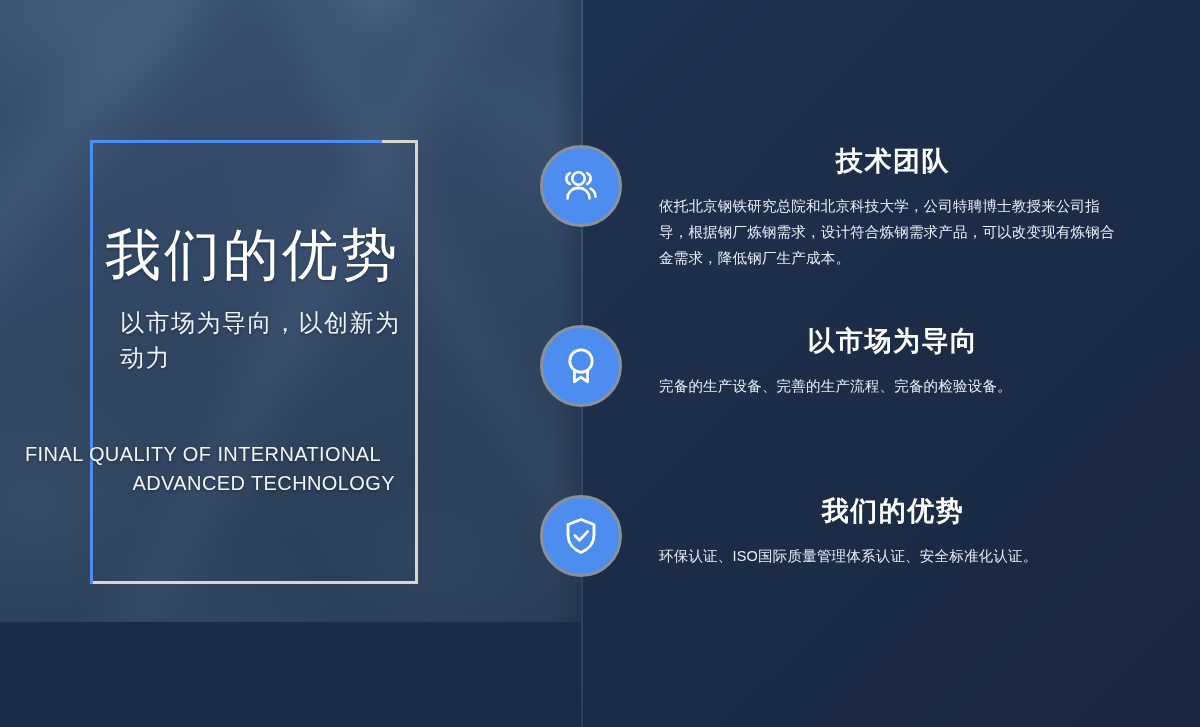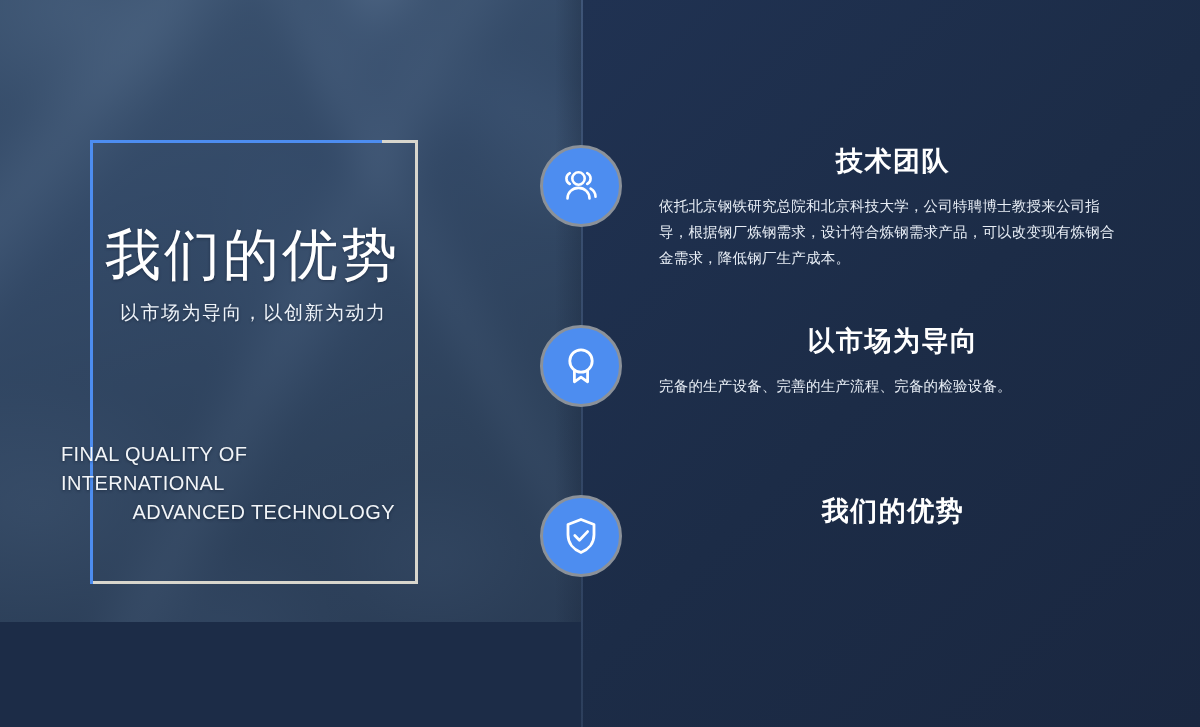--- a/index.html
+++ b/index.html
@@ -107,42 +107,42 @@
     width: 320px;
     color: #ffffff;
     font-size: 56px;
     font-weight: 400;
     letter-spacing: 3px;
     line-height: 1.12;
     text-shadow: 0 1px 3px rgba(10,20,38,0.45);
   }
   .hero-sub {
     position: absolute;
-    left: 120px; top: 295px;
+    left: 120px; top: 305px;
     width: 300px;
     color: #eef3f9;
-    font-size: 19px;
+    font-size: 24px;
     font-weight: 400;
     letter-spacing: 1.5px;
     line-height: 35px;
     text-shadow: 0 1px 3px rgba(10,20,38,0.45);
   }
   .hero-en {
     position: absolute;
     left: 25px; top: 440px;
     width: 370px;
     color: #f2f5f8;
     font-size: 20px;
     font-weight: 400;
     letter-spacing: 0.4px;
     line-height: 29px;
     text-align: right;
     text-shadow: 0 1px 3px rgba(10,20,38,0.5);
   }
-  .hero-en .en-line-1 { display: block; text-align: left; margin-left: 36px; }
+  .hero-en .en-line-1 { display: block; text-align: left; }
   .hero-en .en-line-2 { display: block; }
 
   
   .divider {
     position: absolute;
     left: 581px; top: 0;
     width: 2px; height: 727px;
     background: linear-gradient(to bottom, rgba(120,150,190,0.35), rgba(120,150,190,0.18));
   }
 
@@ -271,16 +271,17 @@
     <div class="icon-badge">
       <svg width="46" height="46" viewBox="0 0 46 46" aria-hidden="true">
         <g fill="none" stroke="#ffffff" stroke-width="2.8" stroke-linecap="round" stroke-linejoin="round">
           <path d="M23 6.5l13 5v10.2c0 8.6-5.6 14.9-13 17.8-7.4-2.9-13-9.2-13-17.8V11.5z"></path>
           <path d="M16.8 22.6l4.6 4.6 8.2-8.6"></path>
         </g>
       </svg>
     </div>
     <div class="feature-text">
       <div class="feature-title">我们的优势</div>
+      <p class="feature-desc">环保认证、ISO国际质量管理体系认证、安全标准化认证。</p>
     </div>
   </div>
 
 </div>
 
 </body></html>

